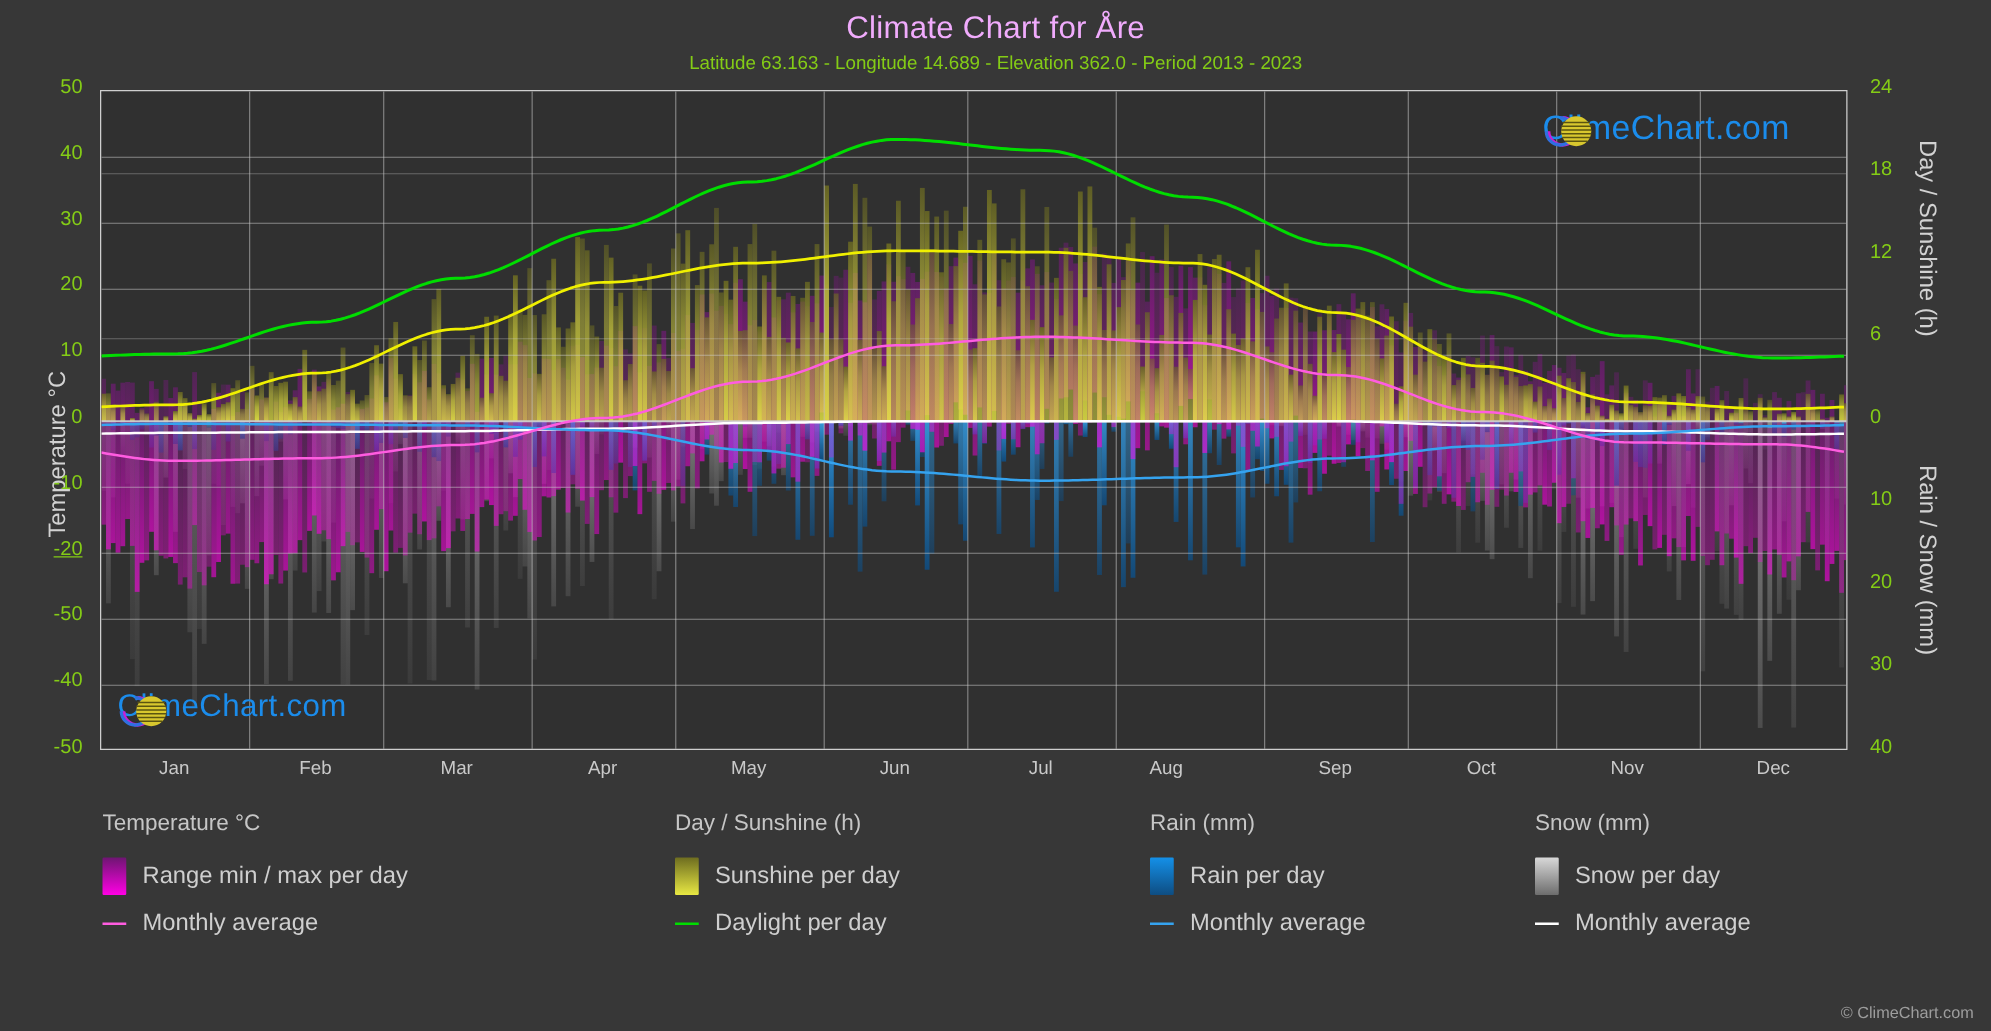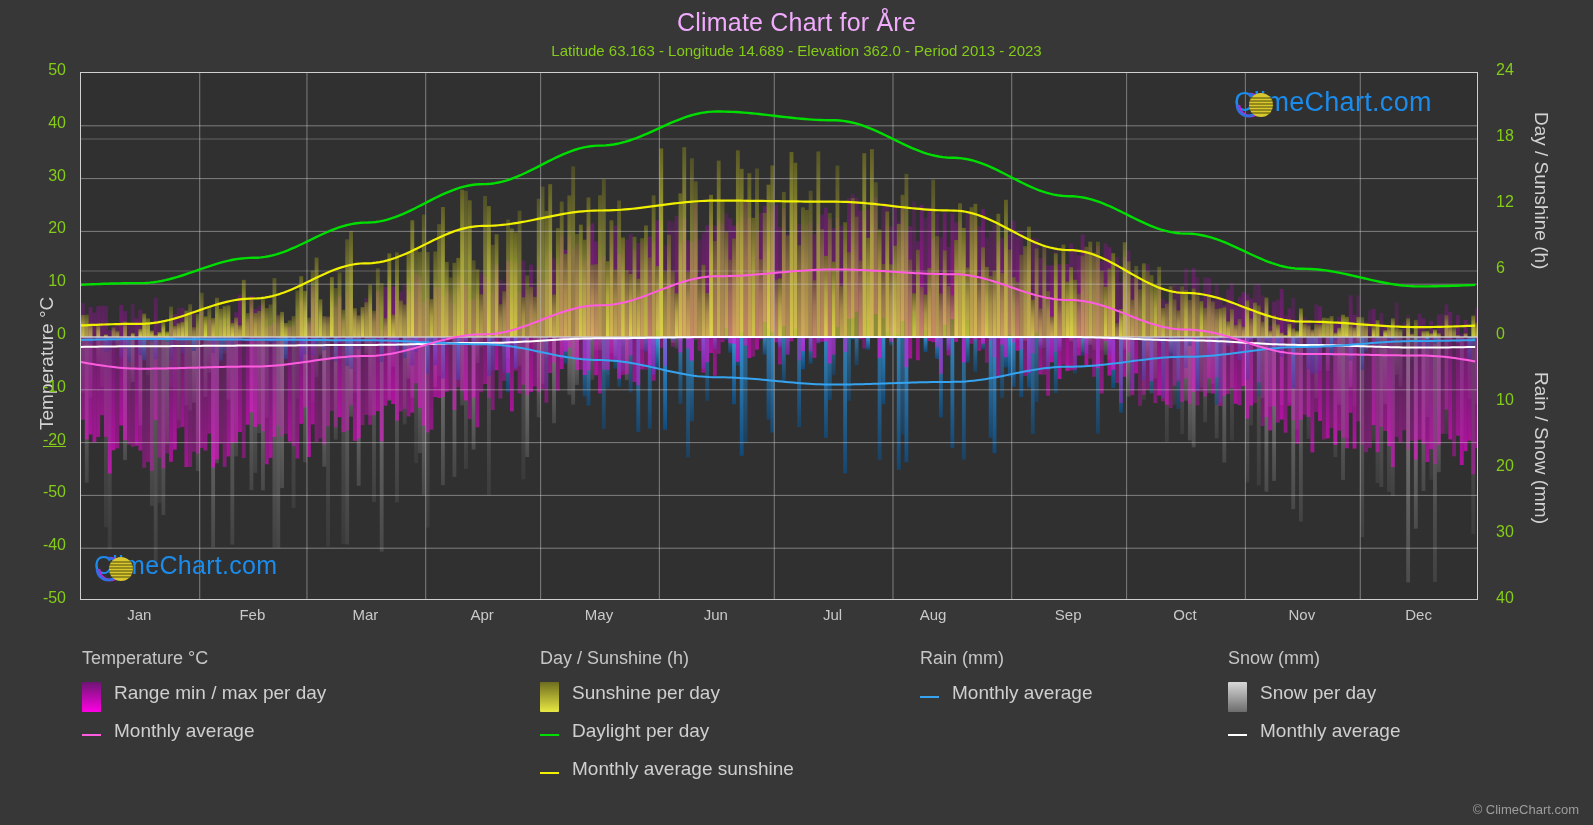--- a/index.html
+++ b/index.html
@@ -51,21 +51,21 @@
     position: absolute; color: #c9c9c9; font-size: 15px;
     text-align: center; width: 80px; top: 606px;
   }
 
   
   #legend { position: absolute; left: 0; top: 648px; width: 1593px; height: 160px; }
   .lg-col { position: absolute; top: 0; }
   .lg-head {
     color: #c6c6c6; font-size: 18px; margin-bottom: 13px; white-space: nowrap;
   }
-  .lg-row { display: flex; height: 38px; }
+  .lg-row { display: flex; align-items: center; height: 38px; }
   .lg-sw-box { width: 19px; height: 30px; border-radius: 1px; flex: none; }
   .lg-sw-line { width: 19px; height: 30px; position: relative; flex: none; }
   .lg-sw-line i {
     position: absolute; left: 0; top: 14px; width: 19px; height: 2px; display: block;
   }
   .lg-txt { color: #cfcfcf; font-size: 19px; margin-left: 13px; white-space: nowrap; }
 
   #copyright {
     position: absolute; right: 14px; bottom: 8px;
     color: #9d9d9d; font-size: 13px; text-align: center;
@@ -1364,29 +1364,27 @@
         <div class="lg-row">
           <div class="lg-sw-box" style="background: linear-gradient(rgb(110, 109, 32), rgb(232, 232, 67));"></div>
           <span class="lg-txt">Sunshine per day</span>
         </div>
         <div class="lg-row">
           <div class="lg-sw-line">
             <i style="background: rgb(0, 221, 0);"></i>
           </div>
           <span class="lg-txt">Daylight per day</span>
         </div>
-        <div class="lg-row">
-          <div class="lg-sw-line">
-            <i style="background: rgb(240, 240, 0);"></i>
-          </div>
-          <span class="lg-txt">Monthly average sunshine</span>
-        </div>
       </div>
       <div class="lg-col" style="left: 920px;">
         <div class="lg-head">Rain (mm)</div>
+        <div class="lg-row">
+          <div class="lg-sw-box" style="background: linear-gradient(rgb(20, 144, 232), rgb(14, 77, 130));"></div>
+          <span class="lg-txt">Rain per day</span>
+        </div>
         <div class="lg-row">
           <div class="lg-sw-line">
             <i style="background: rgb(53, 163, 239);"></i>
           </div>
           <span class="lg-txt">Monthly average</span>
         </div>
       </div>
       <div class="lg-col" style="left: 1228px;">
         <div class="lg-head">Snow (mm)</div>
         <div class="lg-row">

